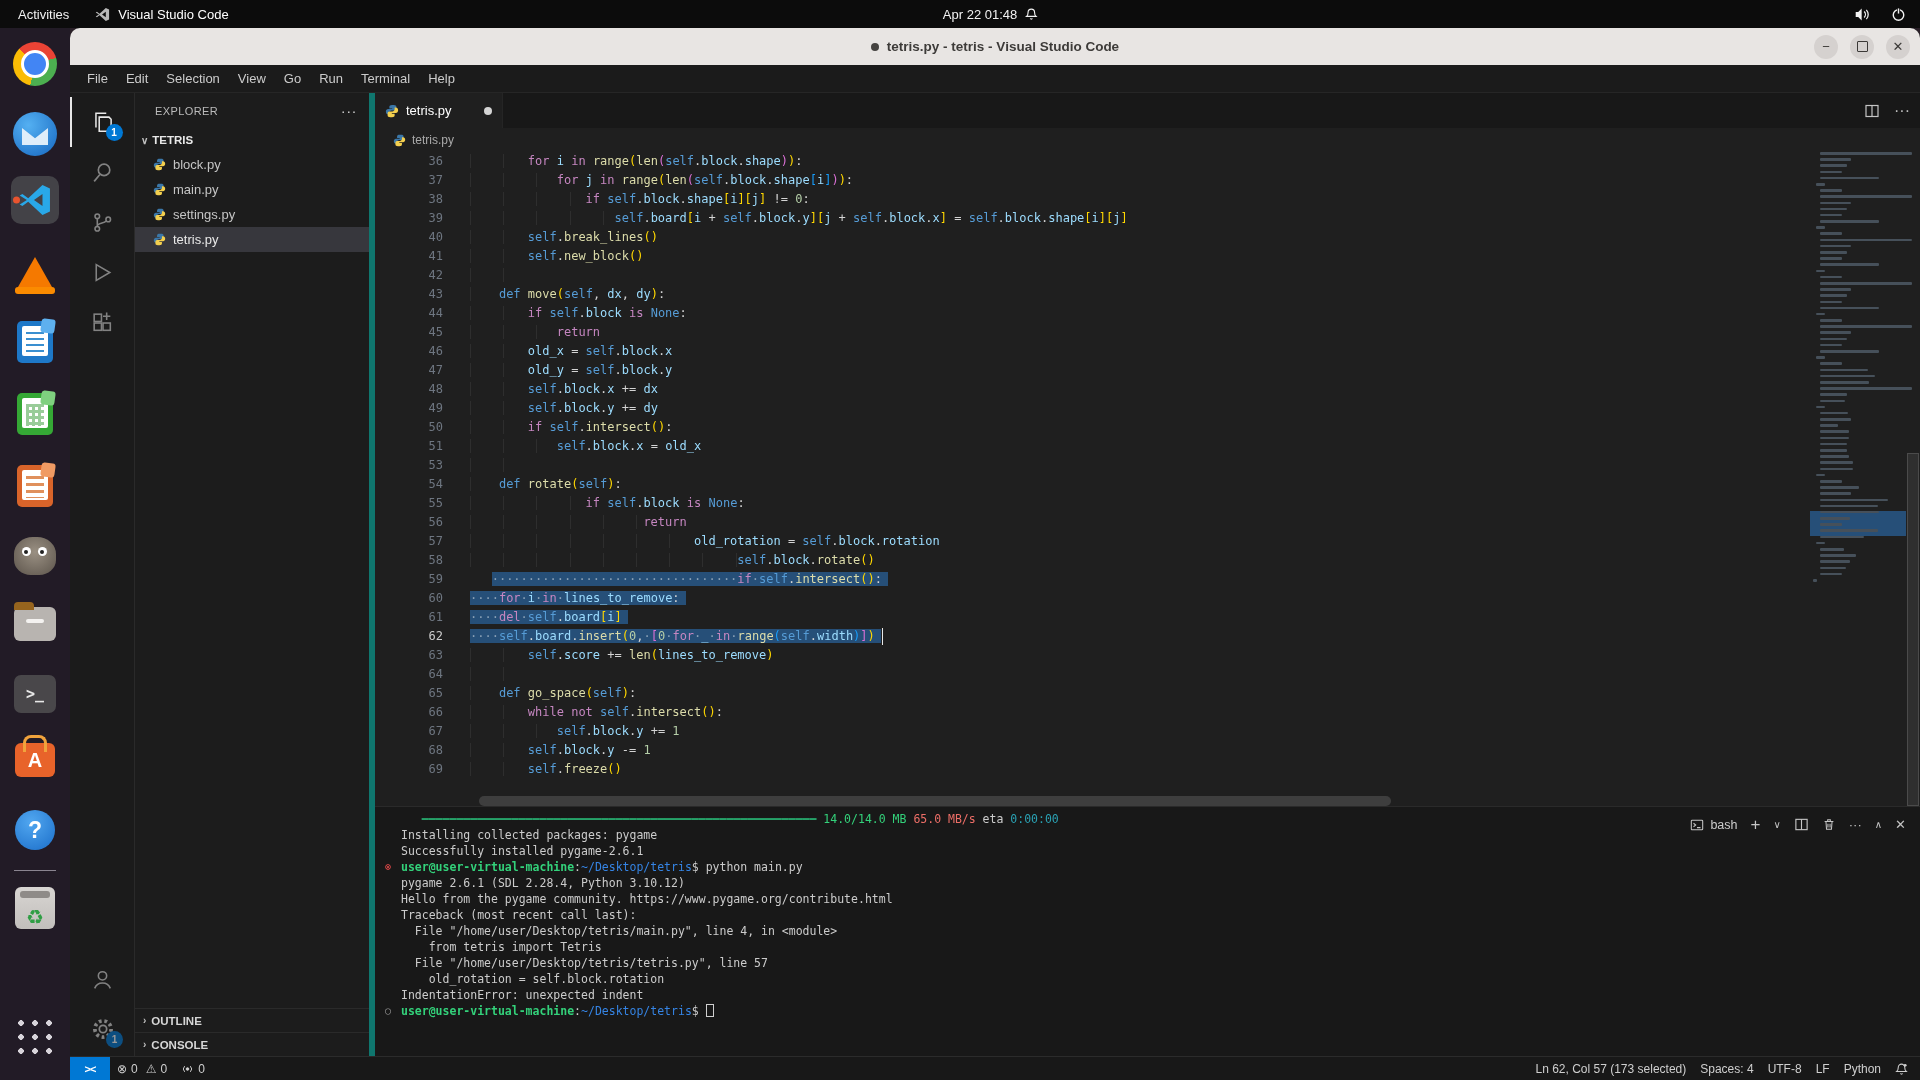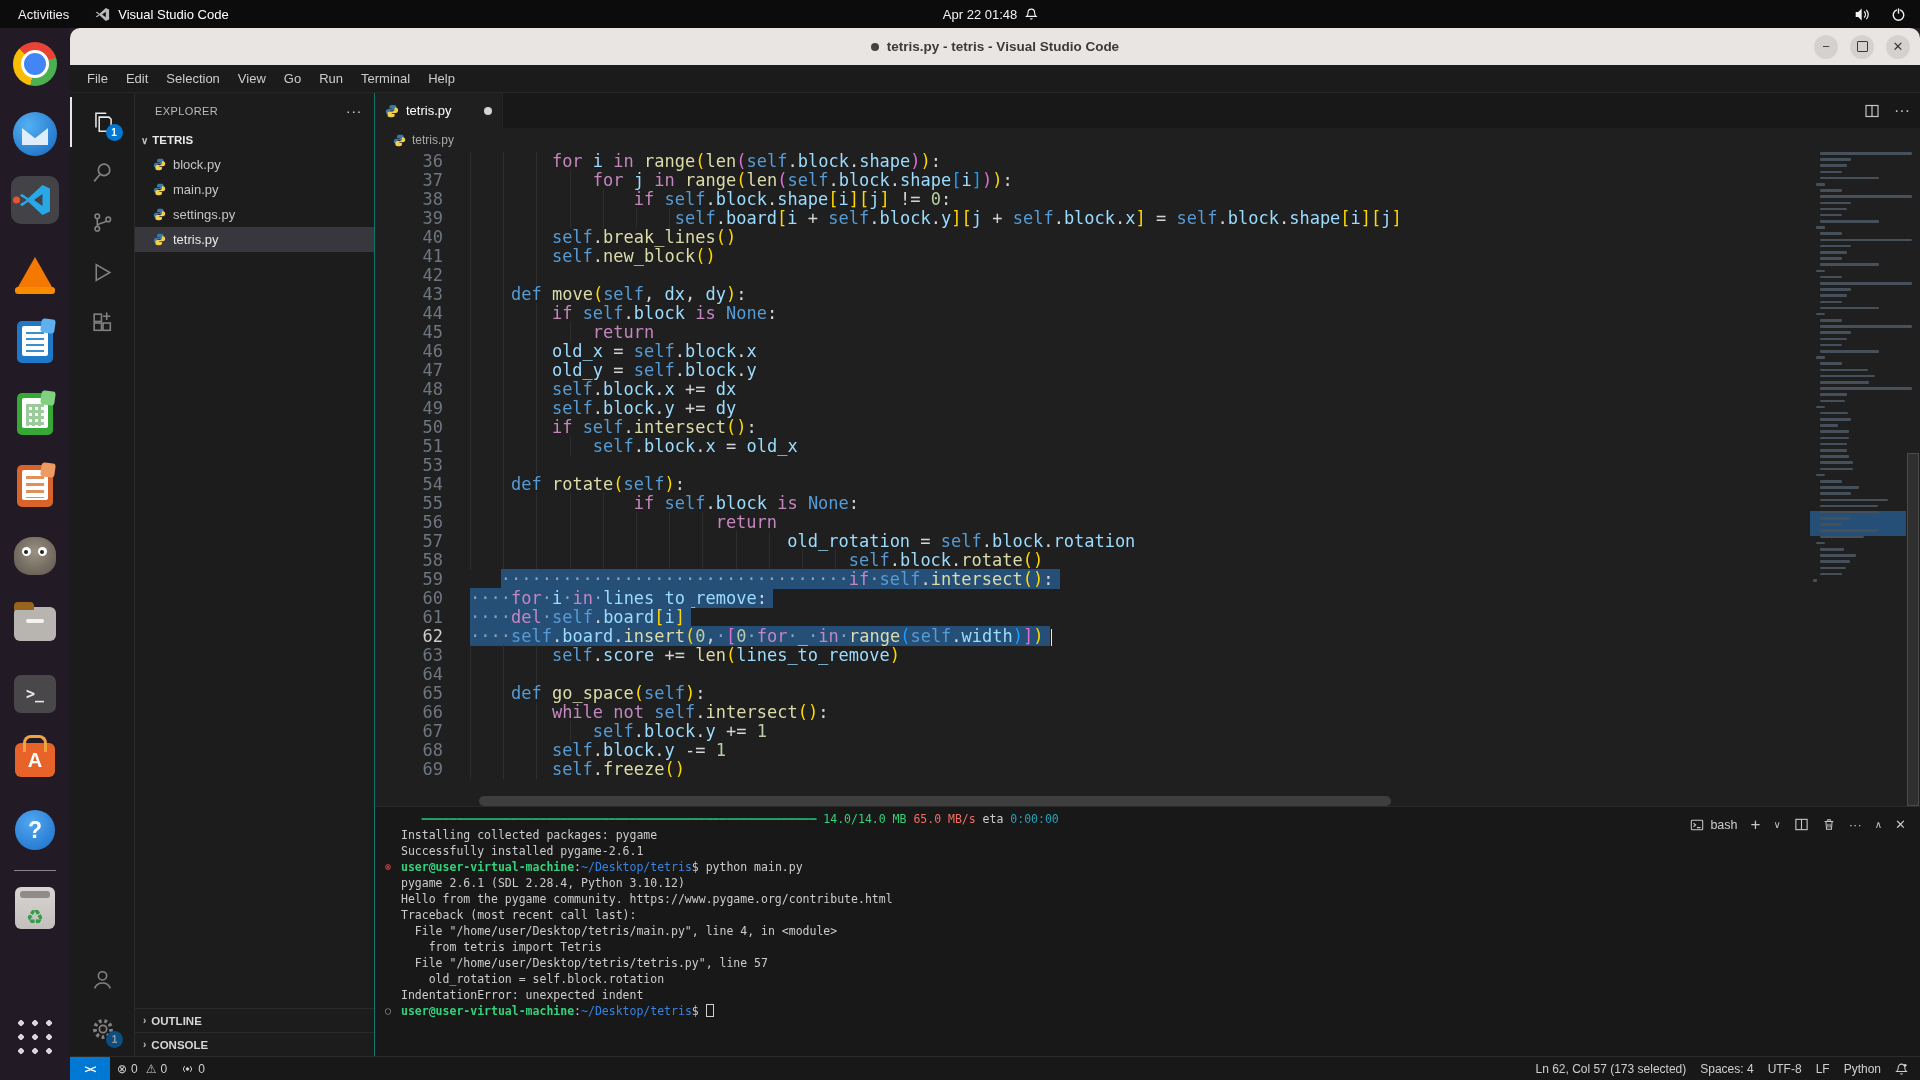--- a/index.html
+++ b/index.html
@@ -63,39 +63,39 @@
   .main-row { flex:1; display:flex; min-height:0; }
 
   
   .activity-bar { width:65px; background:#1b1b1b; border-right:1px solid #2a2a2a; display:flex; flex-direction:column; align-items:center; padding-top:4px; flex:none; position:relative; }
   .ab-item { width:65px; height:50px; display:flex; align-items:center; justify-content:center; position:relative; opacity:.55; }
   .ab-item.active { opacity:1; border-left:2px solid #e7e7e7; }
   .badge { position:absolute; right:12px; bottom:6px; min-width:17px; height:17px; border-radius:9px; background:#0078d4; color:#fff; font-size:10px; display:flex; align-items:center; justify-content:center; font-weight:bold; }
   .ab-bottom { position:absolute; bottom:2px; left:0; width:65px; display:flex; flex-direction:column; align-items:center; }
 
   
-  .sidebar { width:240px; background:#1c1c1c; border-right:1px solid #0f766e; flex:none; display:flex; flex-direction:column; font-size:13px; color:#cccccc; position:relative; }
+  .sidebar { width:240px; background:#1c1c1c; border-right:6px solid #0f766e; flex:none; display:flex; flex-direction:column; font-size:13px; color:#cccccc; position:relative; }
   .sb-header { height:35px; display:flex; align-items:center; justify-content:space-between; padding:0 12px 0 20px; color:#bbbbbb; font-size:11px; letter-spacing:.4px; }
   .sb-section { height:24px; display:flex; align-items:center; gap:4px; font-weight:bold; font-size:11.5px; color:#e8e8e8; padding-left:6px; }
   .file-row { height:25px; display:flex; align-items:center; gap:7px; padding-left:18px; color:#c5c5c5; }
   .file-row.selected { background:#37373d; color:#e8e8e8; }
   .sb-bottom { position:absolute; bottom:0; left:0; right:0; }
   .sb-collapsed { height:24px; border-top:1px solid #2a2a2a; display:flex; align-items:center; gap:5px; padding-left:8px; font-weight:bold; font-size:11.5px; color:#d6d6d6; }
   .chev { font-size:10px; color:#c0c0c0; }
 
   
   .editor-col { flex:1; display:flex; flex-direction:column; min-width:0; }
   .tab-bar { height:35px; background:#181818; display:flex; align-items:stretch; flex:none; position:relative; }
   .tab { width:128px; background:#1f1f1f; border-right:1px solid #252525; display:flex; align-items:center; gap:7px; padding:0 10px; font-size:13px; color:#ffffff; }
   .tab-dot { width:8px; height:8px; border-radius:50%; background:#d4d4d4; margin-left:auto; }
   .tab-actions { position:absolute; right:10px; top:0; height:35px; display:flex; align-items:center; gap:14px; color:#bdbdbd; }
   .breadcrumb { height:24px; background:#1f1f1f; display:flex; align-items:center; gap:6px; padding-left:18px; font-size:12px; color:#a9a9a9; flex:none; }
 
   
-  .code-area { flex:1; position:relative; background:#1f1f1f; overflow:hidden; font-family:"DejaVu Sans Mono", monospace; font-size:17px; line-height:19px; }
+  .code-area { flex:1; position:relative; background:#1f1f1f; overflow:hidden; font-family:"DejaVu Sans Mono", monospace; font-size:12px; line-height:19px; }
   .code-scroll { position:absolute; inset:0 110px 10px 0; overflow:hidden; }
   .code-line { display:flex; height:19px; white-space:pre; }
   .ln { width:68px; flex:none; text-align:right; color:#6e7681; padding-right:0; }
   .ln.active { color:#cccccc; }
   .lc { padding-left:27px; }
   .tok-k{color:#C586C0} .tok-d{color:#569CD6} .tok-f{color:#DCDCAA} .tok-v{color:#9CDCFE}
   .tok-n{color:#B5CEA8} .tok-t{color:#D4D4D4} .tok-b1{color:#FFD700} .tok-b2{color:#DA70D6}
   .tok-b3{color:#179FFF} .tok-ws{color:#89a0b6}
   .tok-i { background:repeating-linear-gradient(to right, #2e2e2e 0 1px, transparent 1px 33.2px); }
   .selbg { background:#264F78; padding-right:6px; }

